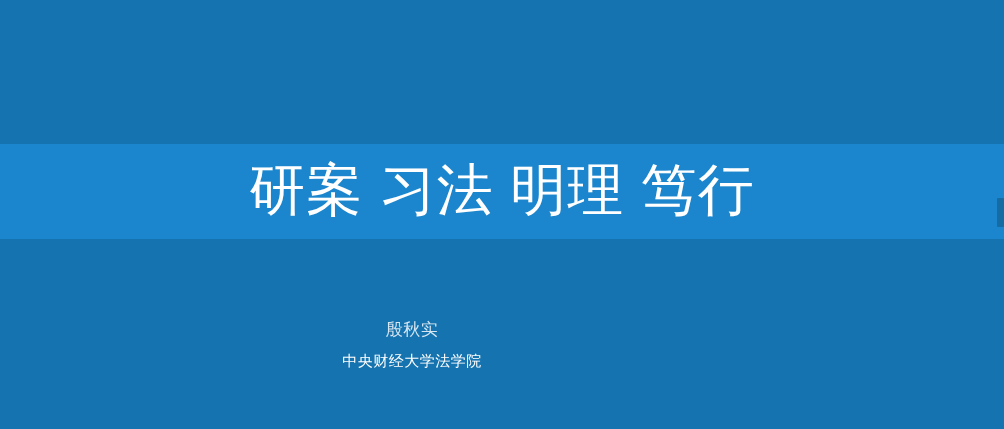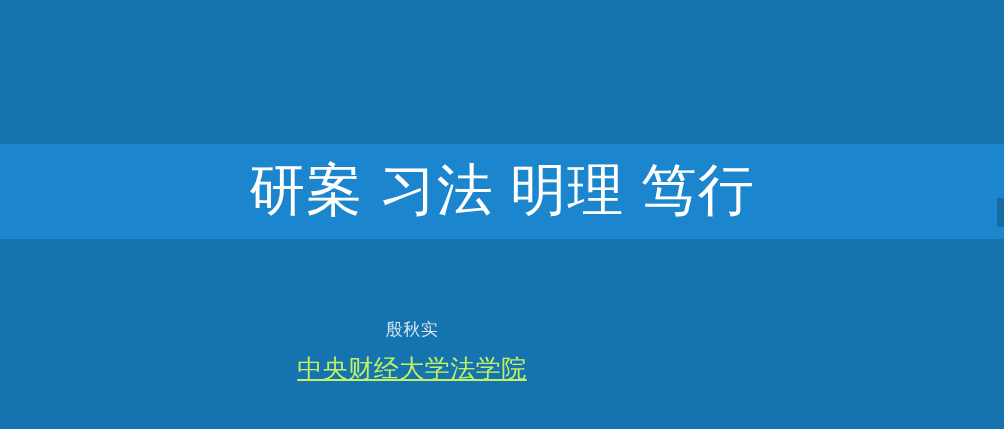--- a/index.html
+++ b/index.html
@@ -84,26 +84,25 @@
 
   .subtitle-author {
     color: #d9e7f2;
     font-size: 17px;
     font-weight: 400;
     letter-spacing: 0.5px;
     white-space: nowrap;
   }
 
   .subtitle-affiliation {
-    color: #bef264;
-    font-size: 25px;
+    color: #ffffff;
+    font-size: 15px;
     font-weight: 400;
     letter-spacing: 0.5px;
     white-space: nowrap;
-    text-decoration: underline;
   }
 
   
   .scrollbar-track {
     position: absolute;
     right: 0;
     top: 0;
     width: 7px;
     height: 429px;
     background: transparent;

